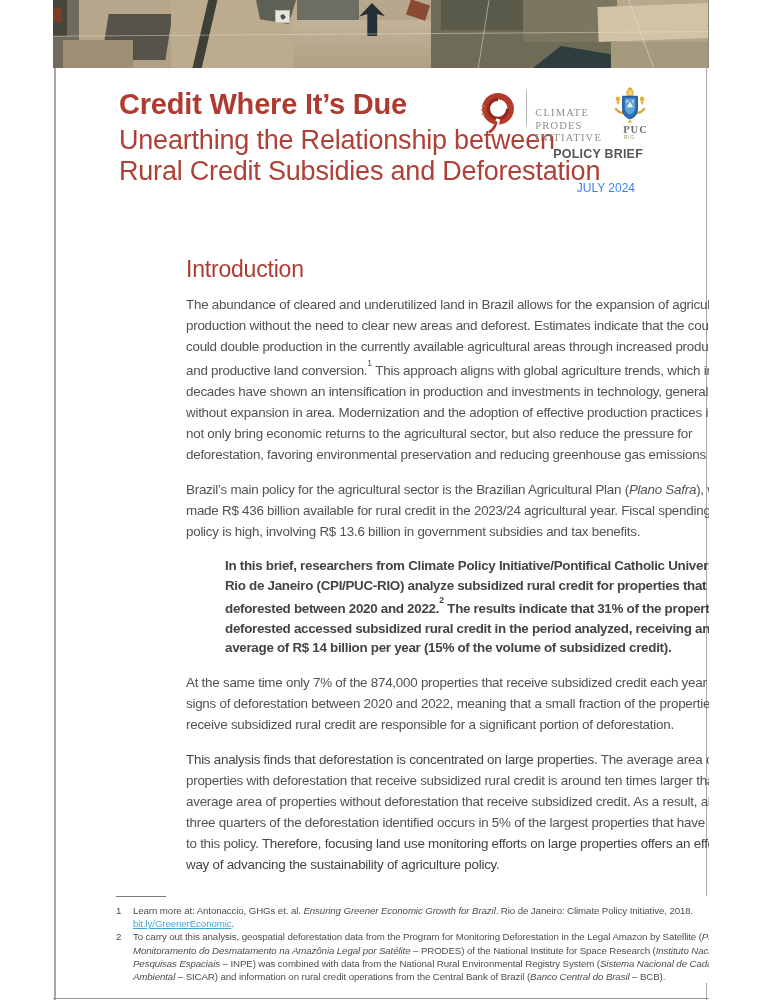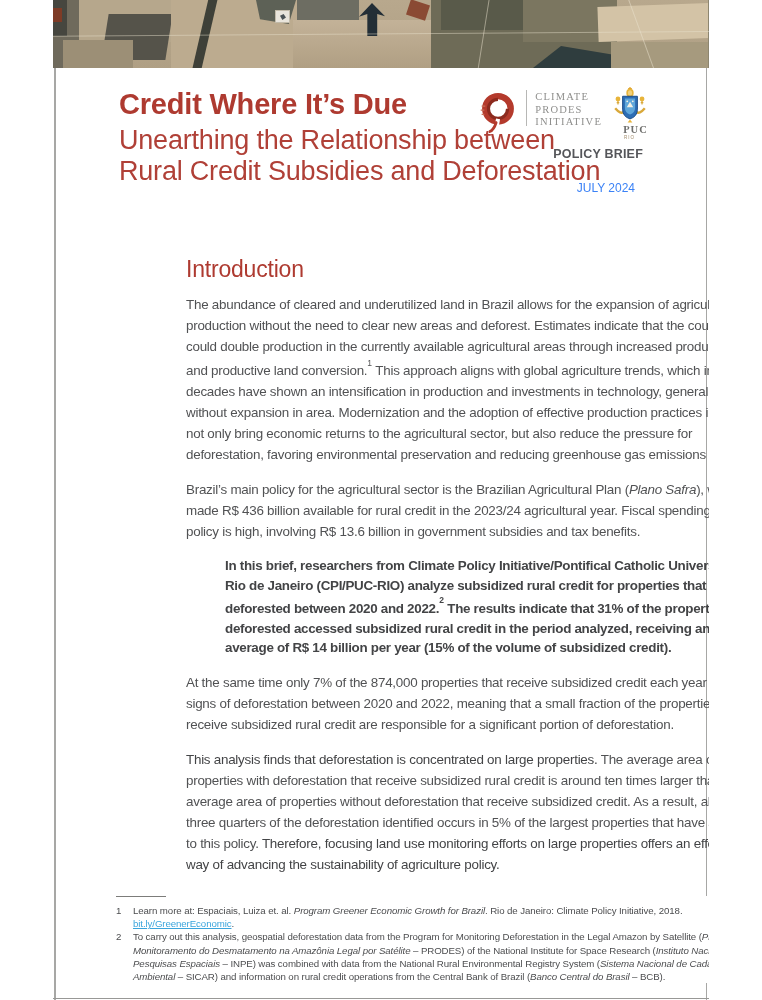--- a/index.html
+++ b/index.html
@@ -50,21 +50,21 @@
   .b26 { left:588px; top:-10px; width:1px; height:90px; background:rgba(236,228,208,0.5); transform:rotate(-20deg); }
 
   
   .title-block { position:absolute; left:66px; top:88px; z-index:3; }
   .doc-title { font-size:29px; font-weight:700; color:#ae3a30; letter-spacing:-0.2px; }
   .doc-subtitle { font-size:27px; font-weight:400; color:#b04037; line-height:30.5px; margin-top:4px; letter-spacing:-0.2px; }
 
   .logos-row { position:absolute; top:87px; right:61px; z-index:3; display:flex; align-items:flex-start; }
   .cpi-swirl { width:40px; height:47px; margin-top:2px; }
   .logo-divider { width:1px; height:36px; background:#b7b7b5; margin:3px 8px 0 8px; }
-  .cpi-text { font-family:"Liberation Serif", serif; font-size:10.5px; line-height:12.5px; letter-spacing:1.2px; color:#8f8f8d; margin-top:4px; }
+  .cpi-text { font-family:"Liberation Serif", serif; font-size:10.5px; line-height:12.5px; letter-spacing:1.2px; color:#8f8f8d; margin-top:20px; }
   .puc-block { margin-left:9px; text-align:center; width:37px; }
   .puc-crest { width:34px; height:37px; display:block; margin:0 auto; }
   .puc-name { font-family:"Liberation Serif", serif; font-size:10.5px; font-weight:700; letter-spacing:1px; color:#6e6e6c; margin-top:0px;margin-left:12px; }
   .puc-sub { font-size:4.5px; letter-spacing:1px; color:#a08a6a; }
 
   .kicker { position:absolute; top:147px; right:66px; z-index:3; font-size:12.5px; font-weight:700; letter-spacing:0.2px; color:#55565a; }
   .date   { position:absolute; top:164px; right:74px; z-index:3; font-size:12px; color:#3b82f6;margin-top:17px; }
 
   
   .content { position:absolute; left:133px; top:256px; width:572px; z-index:3; }
@@ -172,20 +172,20 @@
     <p><span>Brazil’s main policy for the agricultural sector is the Brazilian Agricultural Plan (</span><span class="i">Plano Safra</span><span>), which made R$ 436 billion available for rural credit in the 2023/24 agricultural year. Fiscal spending on this policy is high, involving R$ 13.6 billion in government subsidies and tax benefits.</span></p>
     <p class="bold-para"><span>In this brief, researchers from Climate Policy Initiative/Pontifical Catholic University of Rio de Janeiro (CPI/PUC-RIO) analyze subsidized rural credit for properties that deforested between 2020 and 2022.</span><sup class="fnref">2</sup><span> The results indicate that 31% of the properties that deforested accessed subsidized rural credit in the period analyzed, receiving an average of R$ 14 billion per year (15% of the volume of subsidized credit).</span></p>
     <p><span>At the same time only 7% of the 874,000 properties that receive subsidized credit each year showed signs of deforestation between 2020 and 2022, meaning that a small fraction of the properties that receive subsidized rural credit are responsible for a significant portion of deforestation.</span></p>
     <p><span class="b">This analysis finds that deforestation is concentrated on large properties.</span><span> The average area of properties with deforestation that receive subsidized rural credit is around ten times larger than the average area of properties without deforestation that receive subsidized credit. As a result, almost three quarters of the deforestation identified occurs in 5% of the largest properties that have access to this policy. </span><span class="b">Therefore, focusing land use monitoring efforts on large properties offers an effective way of advancing the sustainability of agriculture policy.</span></p>
   </div>
 
   <div class="footnotes">
     <div class="fn-rule"></div>
     <div class="fn-row">
       <span class="fn-num">1</span>
-      <span class="fn-text"><span>Learn more at: Espaciais, Luiza et. al. </span><span class="i">Program Greener Economic Growth for Brazil</span><span>. Rio de Janeiro: Climate Policy Initiative, 2018. </span><span class="link">bit.ly/GreenerEconomic</span><span>.</span></span>
+      <span class="fn-text"><span>Learn more at: Antonaccio, GHGs et. al. </span><span class="i">Ensuring Greener Economic Growth for Brazil</span><span>. Rio de Janeiro: Climate Policy Initiative, 2018. </span><span class="link">bit.ly/GreenerEconomic</span><span>.</span></span>
     </div>
     <div class="fn-row">
       <span class="fn-num">2</span>
       <span class="fn-text"><span>To carry out this analysis, geospatial deforestation data from the Program for Monitoring Deforestation in the Legal Amazon by Satellite (</span><span class="i">Programa de Monitoramento do Desmatamento na Amazônia Legal por Satélite</span><span> – PRODES) of the National Institute for Space Research (</span><span class="i">Instituto Nacional de Pesquisas Espaciais</span><span> – INPE) was combined with data from the National Rural Environmental Registry System (</span><span class="i">Sistema Nacional de Cadastro Ambiental</span><span> – SICAR) and information on rural credit operations from the Central Bank of Brazil (</span><span class="i">Banco Central do Brasil</span><span> – BCB).</span></span>
     </div>
   </div>
 </div>
 
 </body></html>

